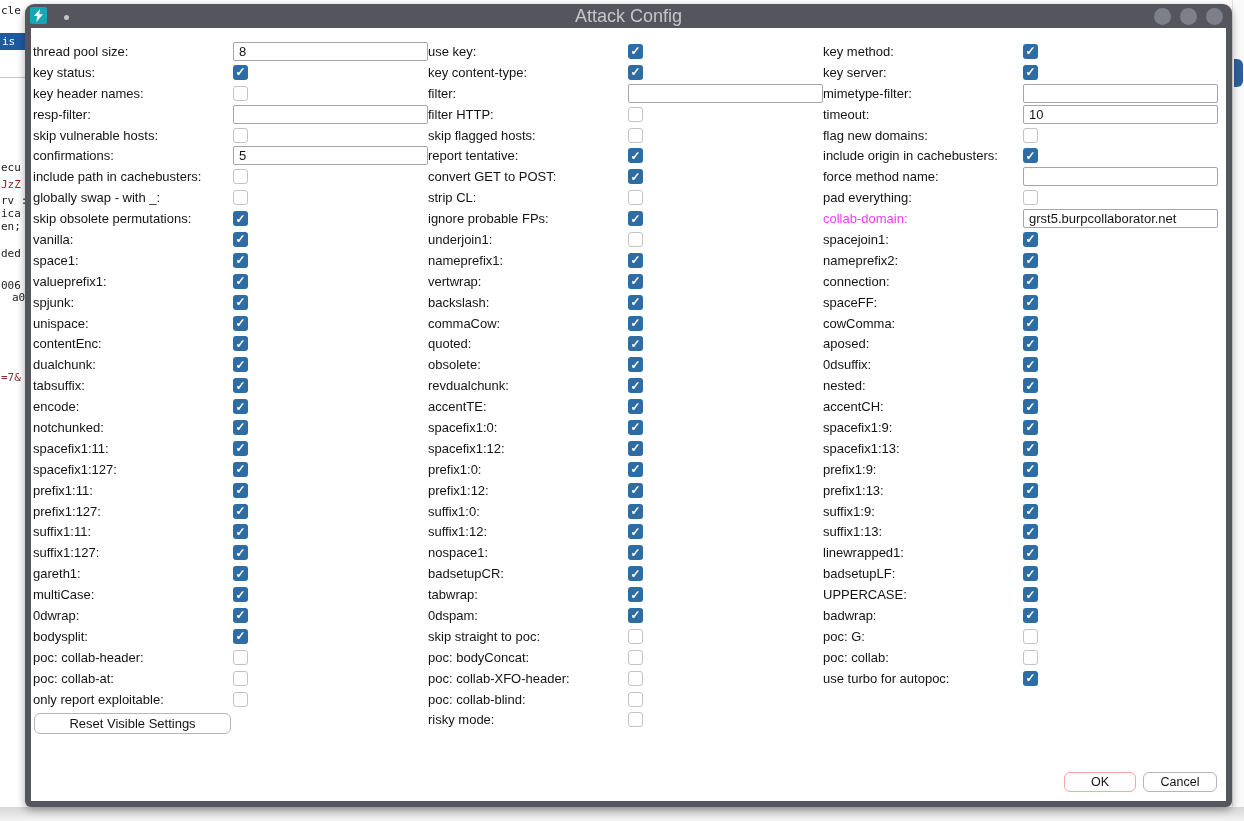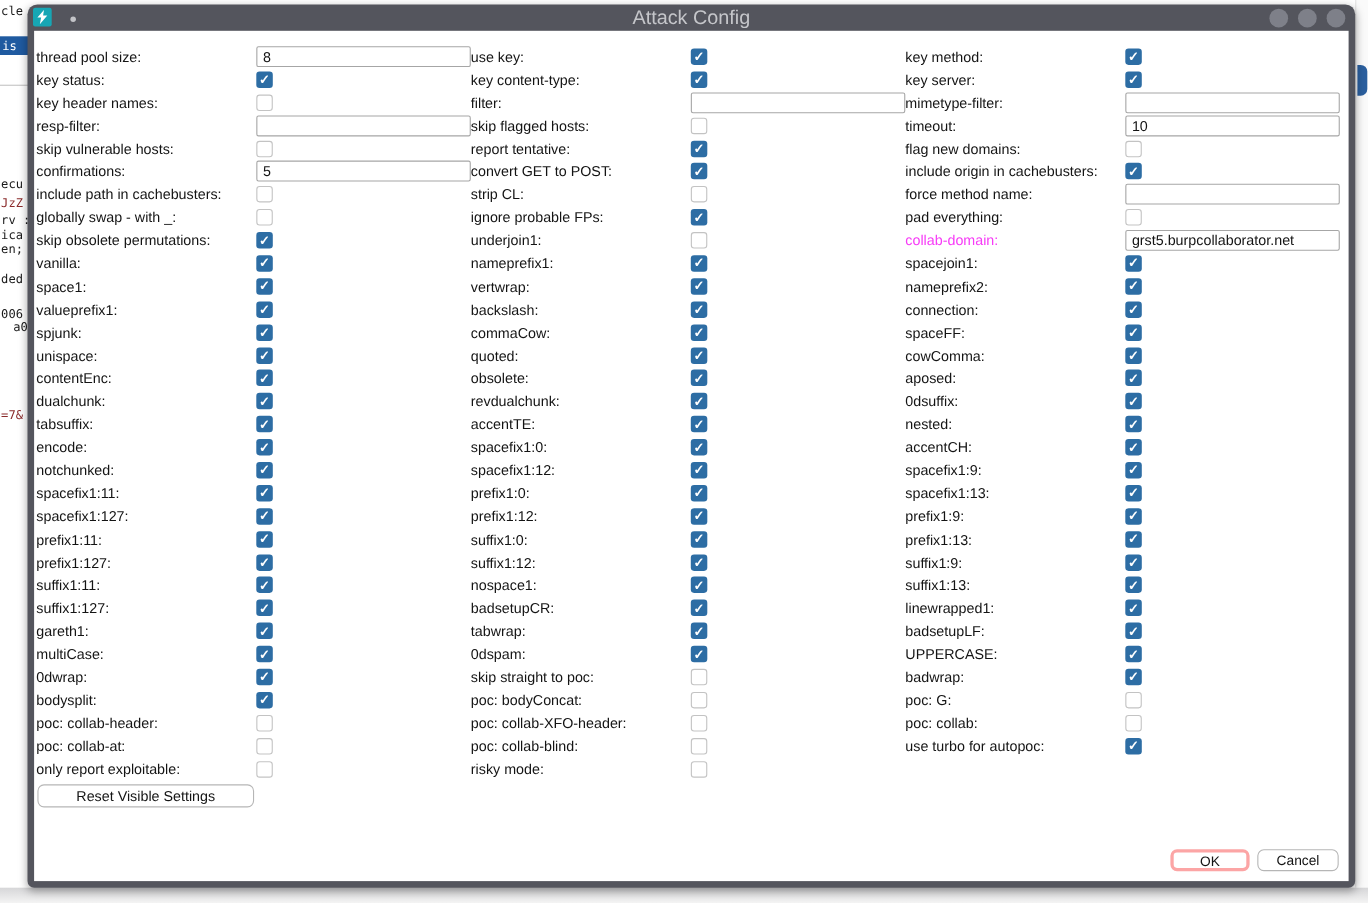--- a/index.html
+++ b/index.html
@@ -65,21 +65,21 @@
   .button-row{height:23px;margin-top:2px;}
   .reset-btn{
     position:absolute;left:1px;top:1px;width:197px;height:21px;
     border:1px solid #b6b6b6;border-radius:6px;background:#fff;
     font-size:13px;color:#141414;font-family:"Liberation Sans",sans-serif;cursor:pointer;
   }
   .dlg-btn{
     position:absolute;height:20px;border-radius:6px;background:#fff;
     font-size:12.5px;color:#141414;font-family:"Liberation Sans",sans-serif;cursor:pointer;
   }
-  .ok-btn{left:1033px;top:744px;width:72px;border:3px solid #fca5a5;}
+  .ok-btn{left:1033px;top:744px;width:72px;border:1px solid #fca5a5;}
   .cancel-btn{left:1112px;top:744px;width:74px;border:1px solid #b6b6b6;}
 </style>
 </head>
 <body>
 
 <div class="bg-left">
   <div class="frag" style="top:4px">cle</div>
   <div class="sel-row">is c</div>
   <div class="hline"></div>
   <div>
@@ -256,20 +256,24 @@
           </div>
           <div class="row">
             <span class="lbl">key content-type:</span>
             <span class="cb on">✓</span>
           </div>
           <div class="row">
             <span class="lbl">filter:</span>
             <input type="text" class="txt" style="">
           </div>
           <div class="row">
+            <span class="lbl">filter HTTP:</span>
+            <span class="cb"></span>
+          </div>
+          <div class="row">
             <span class="lbl">skip flagged hosts:</span>
             <span class="cb"></span>
           </div>
           <div class="row">
             <span class="lbl">report tentative:</span>
             <span class="cb on">✓</span>
           </div>
           <div class="row">
             <span class="lbl">convert GET to POST:</span>
             <span class="cb on">✓</span>

